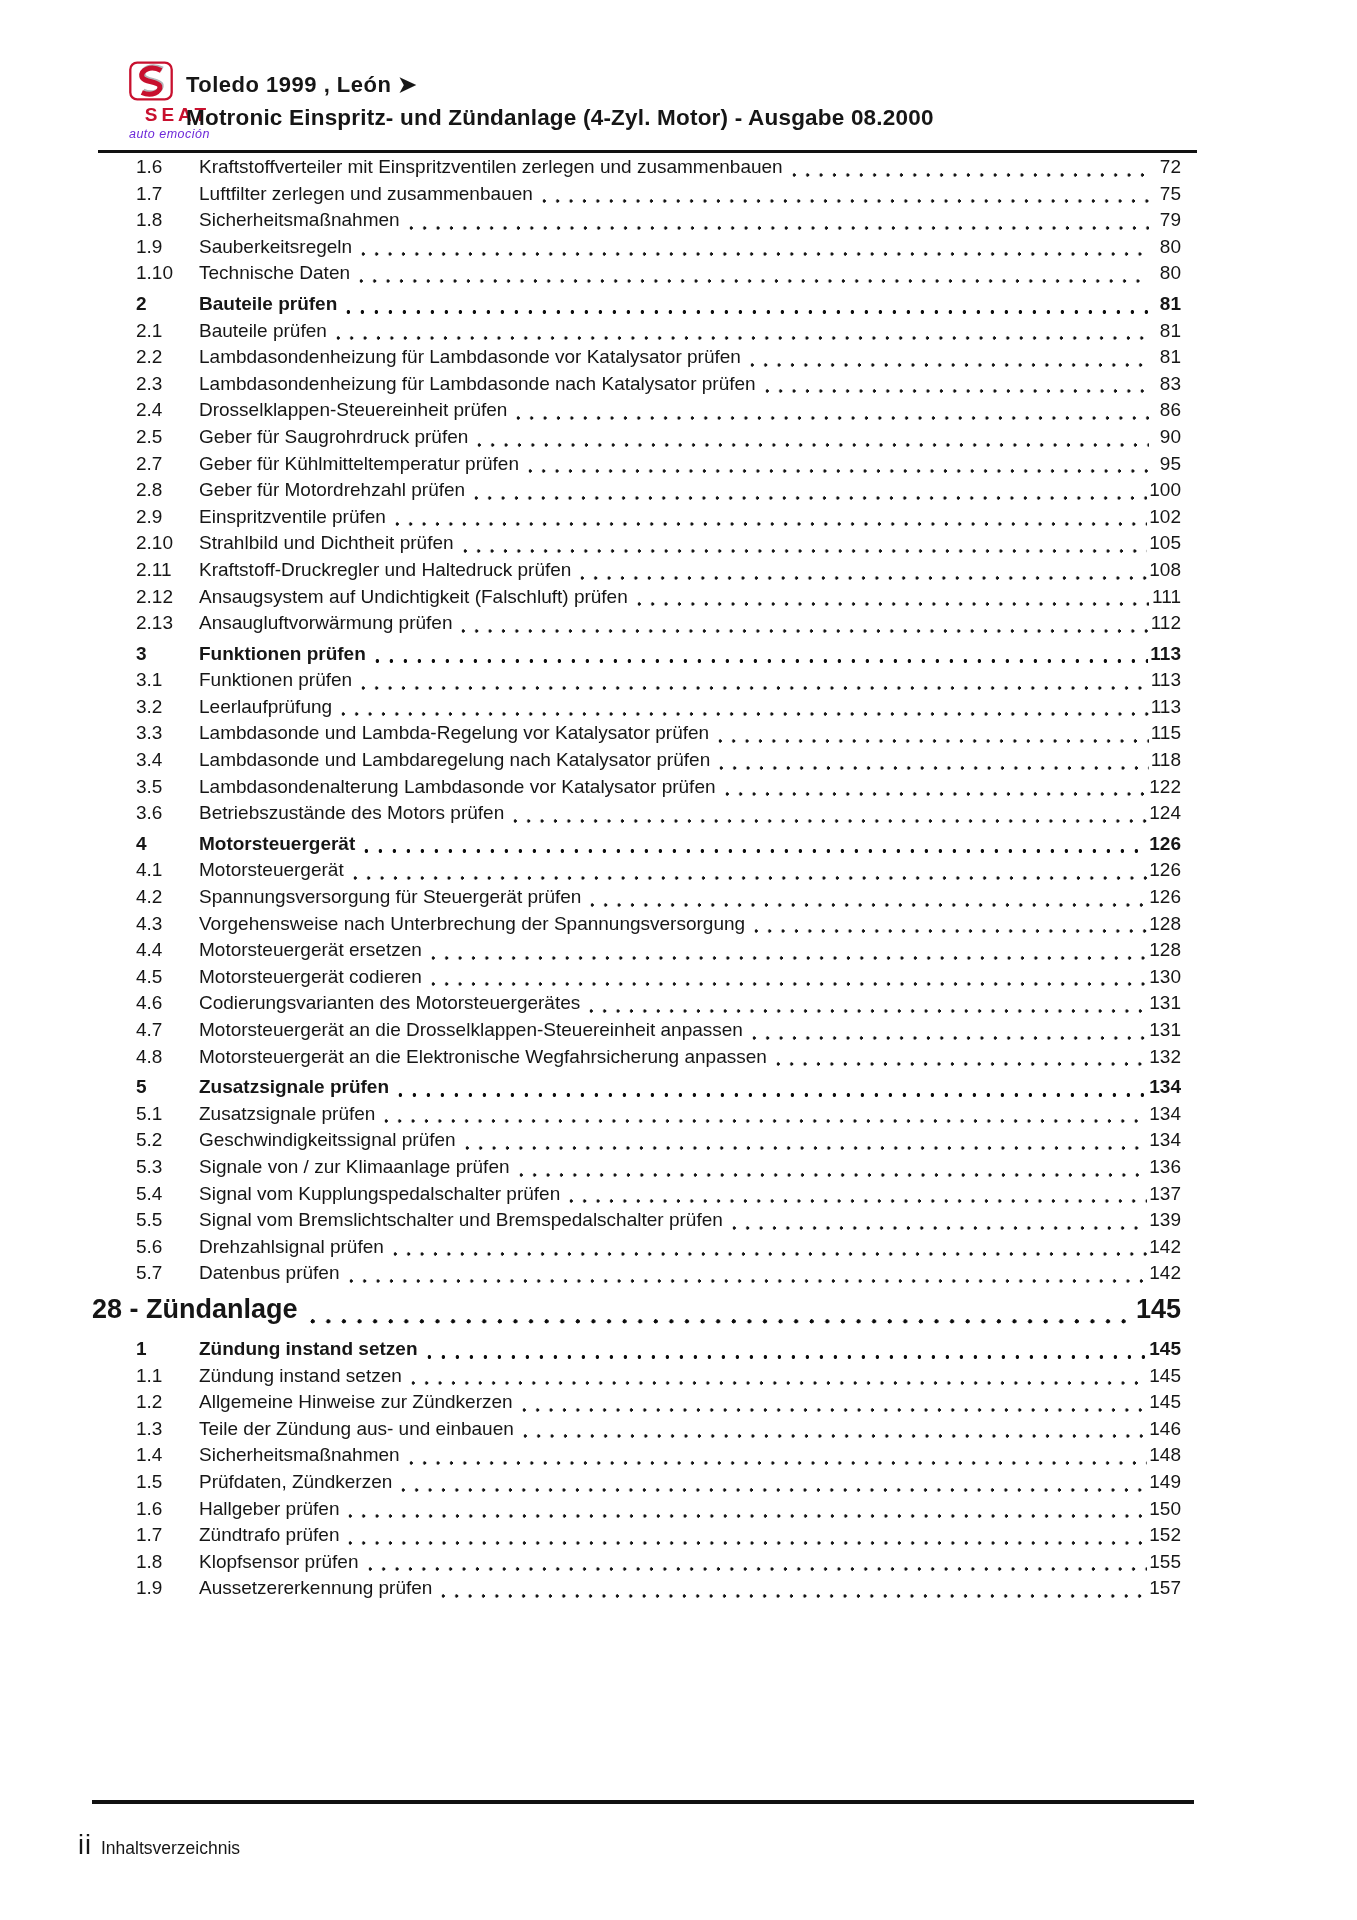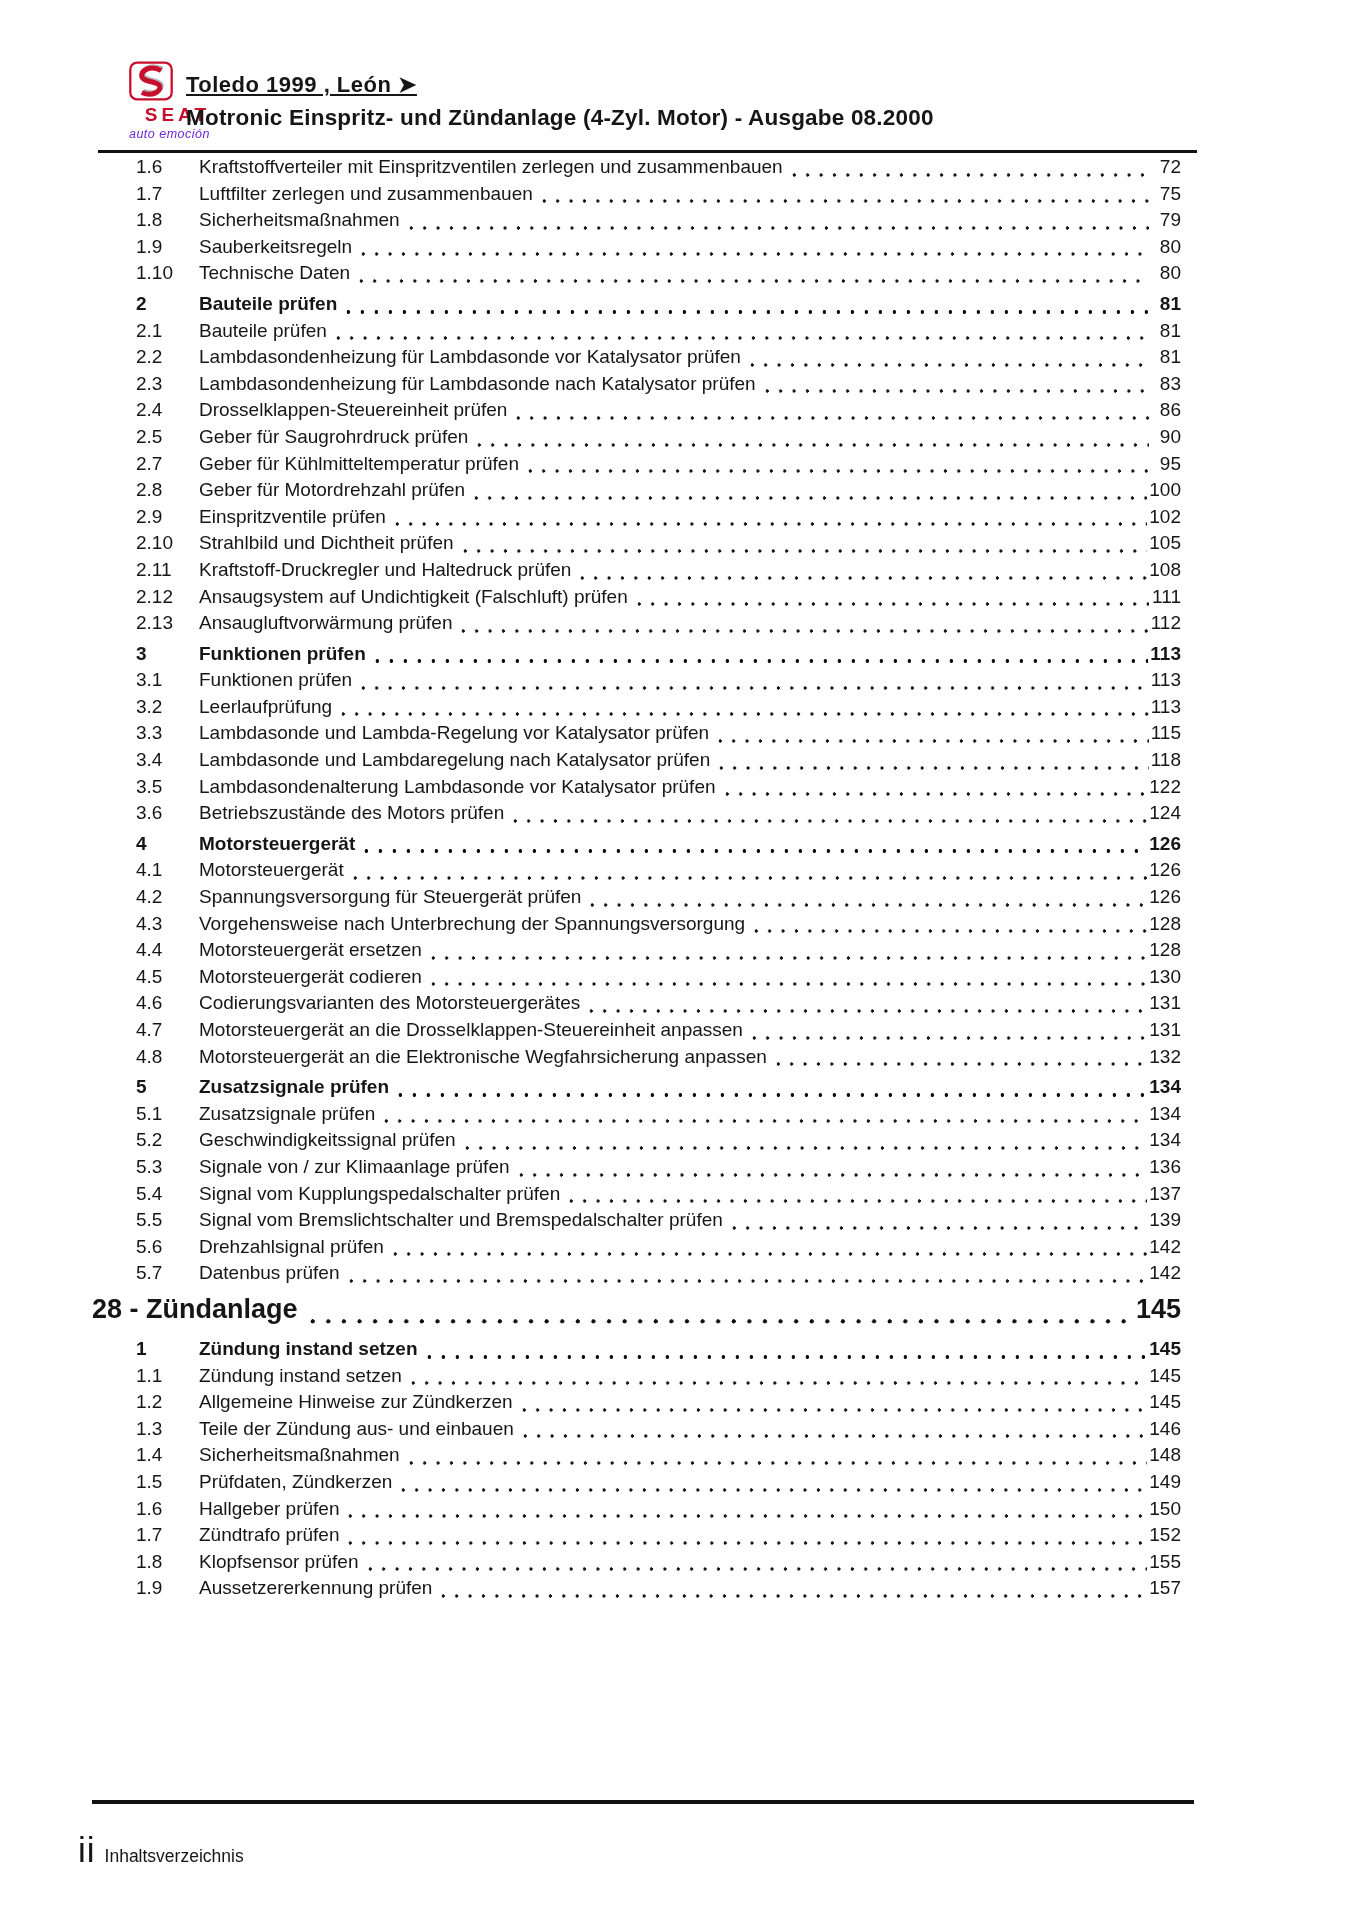--- a/index.html
+++ b/index.html
@@ -43,21 +43,20 @@
   }
   .header-titles {
     position: absolute;
     left: 186px;
     top: 72px;
   }
   .header-title-1 {
     font-size: 22px;
     font-weight: bold;
     letter-spacing: 0.5px;
-    text-decoration: underline;
   }
   .header-title-2 {
     margin-top: 7px;
     font-size: 22.5px;
     font-weight: bold;
     letter-spacing: 0.2px;
   }
   .header-rule {
     position: absolute;
     left: 98px;
@@ -133,21 +132,21 @@
     background: #111;
   }
   .footer {
     position: absolute;
     left: 78px;
     top: 1830px;
     display: flex;
     align-items: baseline;
   }
   .footer-page {
-    font-size: 35px;
+    font-size: 27px;
     letter-spacing: 1px;
   }
   .footer-label {
     margin-left: 9px;
     font-size: 17.5px;
   }
 </style>
 </head>
 <body>
 

